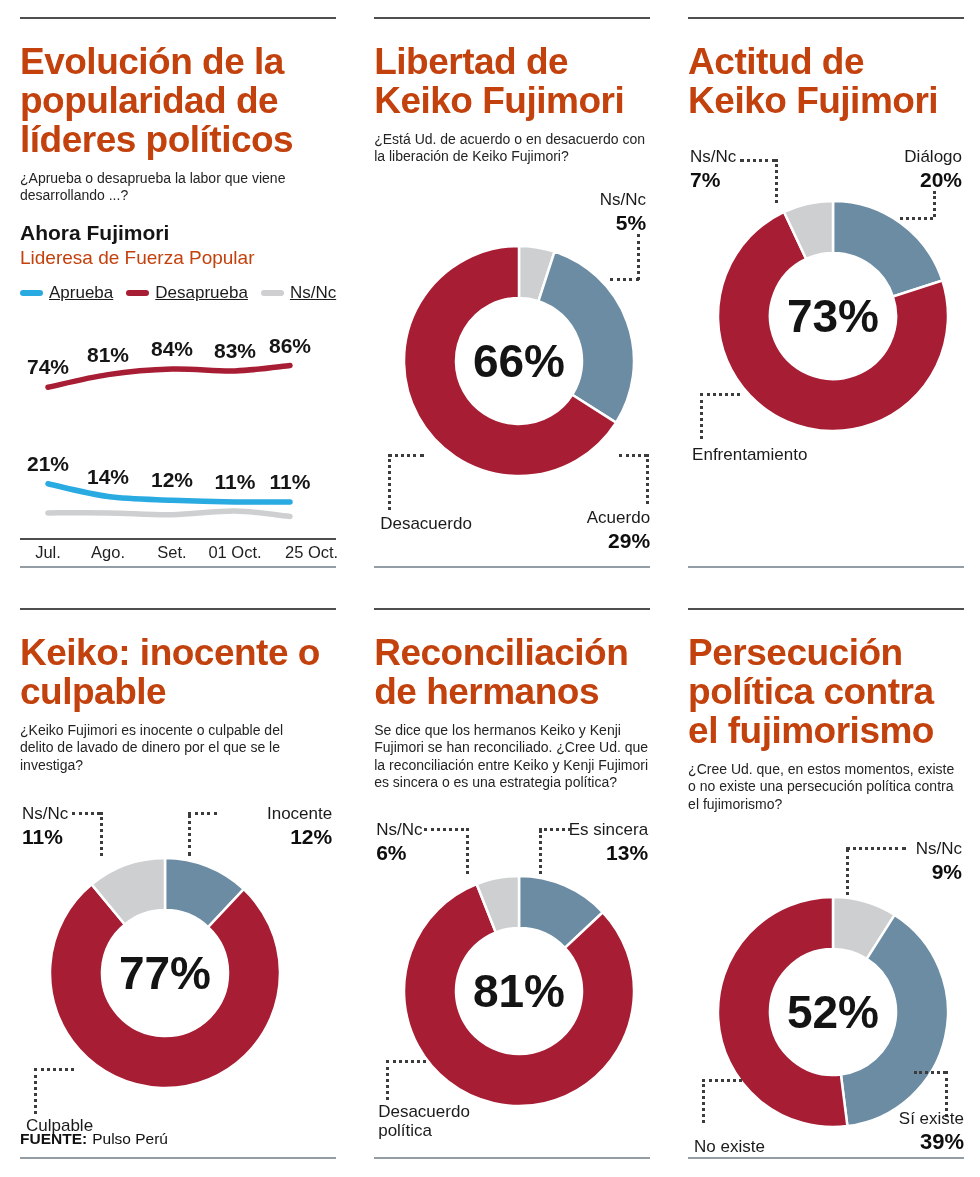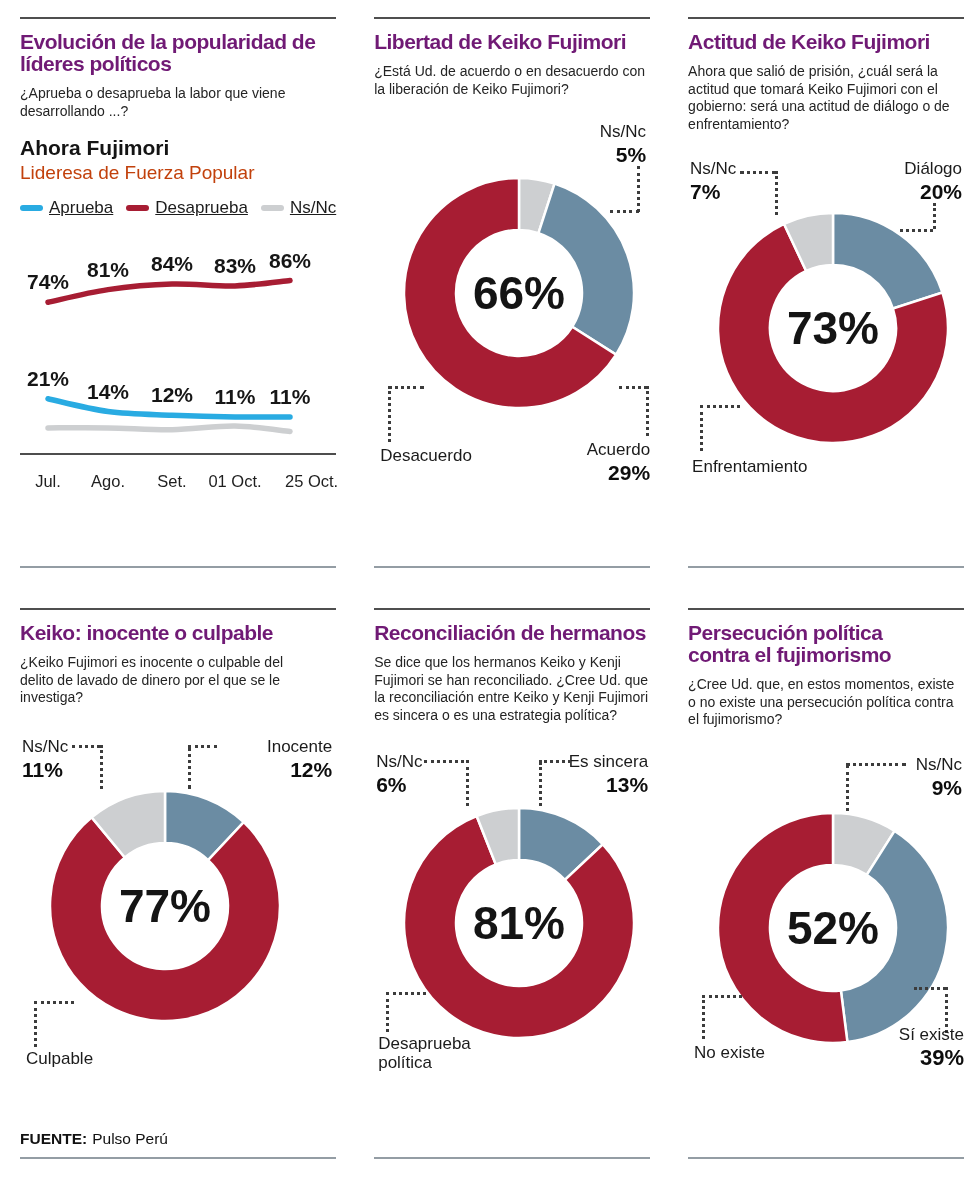--- a/index.html
+++ b/index.html
@@ -1,31 +1,31 @@
 <!DOCTYPE html>
 <html><head>
 <meta charset="utf-8">
 <style>
   html,body{margin:0;padding:0;background:#fff;}
   body{width:980px;height:1177px;overflow:hidden;font-family:"Liberation Sans",sans-serif;color:#111;}
   .grid{display:grid;grid-template-columns:repeat(3,1fr);column-gap:38px;row-gap:40px;padding:17px 16px 0 20px;}
   .panel{position:relative;height:551px;box-sizing:border-box;border-top:2px solid #4f4f4f;border-bottom:2px solid #949da4;}
-  .title{margin:12px 0 0 0;font-size:21px;line-height:1.05;letter-spacing:-0.5px;font-weight:bold;color:#701a75;}
+  .title{margin:24px 0 0 0;font-size:37px;line-height:1.05;letter-spacing:-0.5px;font-weight:bold;color:#c2410c;}
   .q{margin:10px 0 0 0;font-size:14px;line-height:1.25;color:#242424;max-width:284px;}
   
   .subject{margin-top:16px;}
   .subject-name{font-size:21px;font-weight:bold;color:#141414;}
   .subject-role{font-size:19px;color:#c2410c;margin-top:2px;}
   .legend{display:flex;align-items:center;gap:13px;margin-top:14px;font-size:17px;color:#1c1c1c;}
   .leg-item{display:flex;align-items:center;text-decoration:underline;}
   .dash{width:23px;height:6px;border-radius:3px;display:inline-block;margin-right:6px;}
   .linechart{display:block;margin-top:26px;overflow:visible;width:290px;height:205px;}
   .lc-label{font-size:21px;font-weight:bold;fill:#161616;}
   .axisline{border-top:2px solid #4d4d4d;margin-top:4px;}
-  .months{position:relative;height:24px;margin-top:14px;font-size:16.5px;color:#1f1f1f;}
+  .months{position:relative;height:24px;margin-top:0;font-size:16.5px;color:#1f1f1f;}
   .months span{position:absolute;top:3px;white-space:nowrap;}
   .band{margin-top:7px;height:27px;line-height:27px;text-align:left;color:#fff;font-weight:bold;font-size:19px;}
   
   .wrap{position:relative;}
   .donut{position:absolute;left:28px;width:234px;height:234px;overflow:visible;}
   .donut-center{font-family:"Liberation Sans",sans-serif;font-size:46px;font-weight:bold;fill:#141414;}
   .co{position:absolute;line-height:1.12;}
   .co-r{text-align:right;}
   .co-name{font-size:17px;color:#1b1b1b;white-space:nowrap;}
   .co-name.wrapok{white-space:normal;}
@@ -113,21 +113,20 @@
       <div class="lv" style="left:272px;top:280px;height:50px"></div>
       <div class="co co-r" style="right:0;top:334px">
         <div class="co-name">Acuerdo</div>
         <div class="co-pct">29%</div>
       </div>
     </div>
   </section>
 
   <section class="panel">
     <h2 class="title">Actitud de Keiko Fujimori</h2>
-    <p class="q">Ahora que salió de prisión, ¿cuál será la actitud que tomará Keiko Fujimori con el gobierno: será una actitud de diálogo o de enfrentamiento?</p>
     <div class="wrap" style="height:348px;margin-top:8px">
       <div class="co" style="left:2px;top:18px">
         <div class="co-name">Ns/Nc</div>
         <div class="co-pct">7%</div>
       </div>
       <div class="lh" style="left:52px;top:30px;width:36px"></div>
       <div class="lv" style="left:87px;top:30px;height:44px"></div>
       <div class="co co-r" style="right:2px;top:18px">
         <div class="co-name">Diálogo</div>
         <div class="co-pct">20%</div>
@@ -199,21 +198,21 @@
       <div class="lv" style="left:165px;top:32px;height:44px"></div>
       <svg class="donut" style="top:76px" viewBox="0 0 234 234">
           <path d="M 117.00 2.00 A 115 115 0 0 1 200.83 38.28 L 162.93 73.87 A 63 63 0 0 0 117.00 54.00 Z" fill="#6b8ca3" stroke="#fff" stroke-width="2.5"></path>
           <path d="M 200.83 38.28 A 115 115 0 1 1 74.67 10.08 L 93.81 58.42 A 63 63 0 1 0 162.93 73.87 Z" fill="#a71d33" stroke="#fff" stroke-width="2.5"></path>
           <path d="M 74.67 10.08 A 115 115 0 0 1 117.00 2.00 L 117.00 54.00 A 63 63 0 0 0 93.81 58.42 Z" fill="#cdcfd1" stroke="#fff" stroke-width="2.5"></path>
           <text x="117" y="133" text-anchor="middle" class="donut-center">81%</text>
         </svg>
       <div class="lh" style="left:12px;top:262px;width:40px"></div>
       <div class="lv" style="left:12px;top:262px;height:40px"></div>
       <div class="co" style="left:4px;top:304px;width:100px">
-        <div class="co-name wrapok">Desaprueba política</div>
+        <div class="co-name wrapok">Desacuerdo política</div>
       </div>
     </div>
   </section>
 
   <section class="panel">
     <h2 class="title" style="max-width:252px">Persecución política contra el fujimorismo</h2>
     <p class="q">¿Cree Ud. que, en estos momentos, existe o no existe una persecución política contra el fujimorismo?</p>
     <div class="wrap" style="height:354px;margin-top:8px">
       <div class="co co-r" style="right:2px;top:18px">
         <div class="co-name">Ns/Nc</div>
@@ -222,21 +221,21 @@
       <div class="lh" style="left:158px;top:26px;width:60px"></div>
       <div class="lv" style="left:158px;top:28px;height:46px"></div>
       <svg class="donut" style="top:74px" viewBox="0 0 234 234">
           <path d="M 117.00 2.00 A 115 115 0 0 1 178.62 19.90 L 150.76 63.81 A 63 63 0 0 0 117.00 54.00 Z" fill="#cdcfd1" stroke="#fff" stroke-width="2.5"></path>
           <path d="M 178.62 19.90 A 115 115 0 0 1 131.41 231.09 L 124.90 179.50 A 63 63 0 0 0 150.76 63.81 Z" fill="#6b8ca3" stroke="#fff" stroke-width="2.5"></path>
           <path d="M 131.41 231.09 A 115 115 0 1 1 117.00 2.00 L 117.00 54.00 A 63 63 0 1 0 124.90 179.50 Z" fill="#a71d33" stroke="#fff" stroke-width="2.5"></path>
           <text x="117" y="133" text-anchor="middle" class="donut-center">52%</text>
         </svg>
       <div class="lh" style="left:14px;top:258px;width:40px"></div>
       <div class="lv" style="left:14px;top:258px;height:44px"></div>
-      <div class="co" style="left:6px;top:306px">
+      <div class="co" style="left:6px;top:316px">
         <div class="co-name">No existe</div>
       </div>
       <div class="lh" style="left:226px;top:250px;width:32px"></div>
       <div class="lv" style="left:257px;top:250px;height:46px"></div>
       <div class="co co-r" style="right:0;top:288px">
         <div class="co-name">Sí existe</div>
         <div class="co-pct" style="font-size:22px">39%</div>
       </div>
     </div>
   </section>

